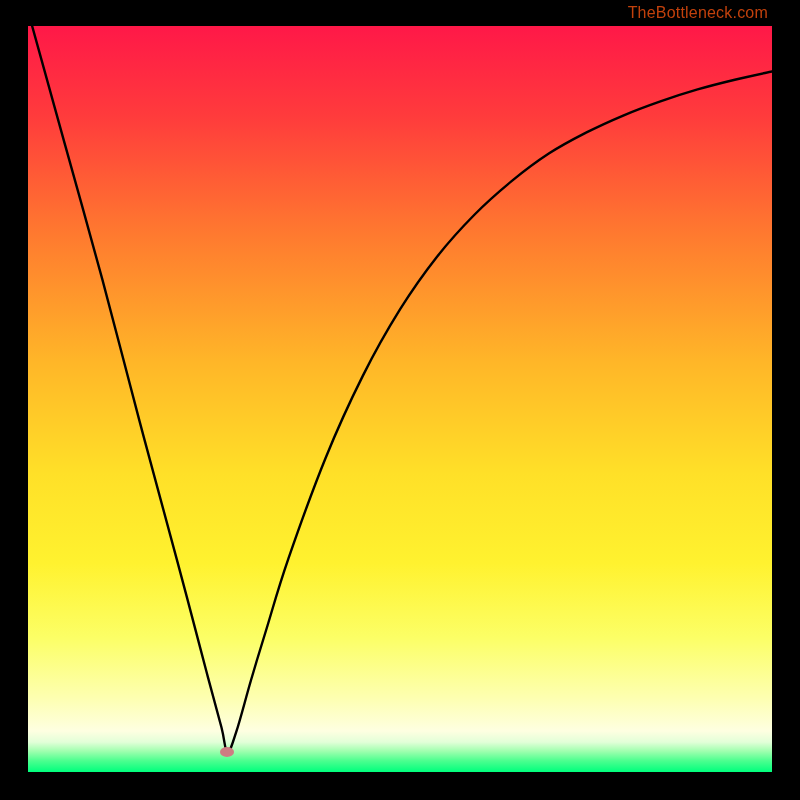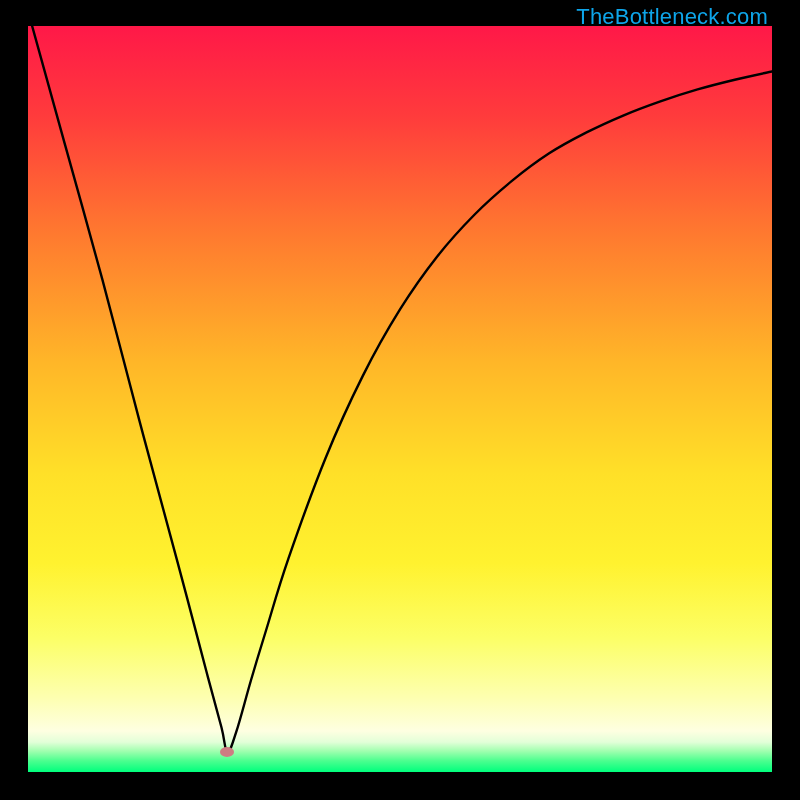--- a/index.html
+++ b/index.html
@@ -23,22 +23,22 @@
     position: absolute;
     left: 0;
     top: 0;
     width: 100%;
     height: 100%;
   }
   .watermark {
     position: absolute;
     top: 4px;
     right: 32px;
-    color: #0ea5e9;
-    font-size: 22px;
+    color: #c2410c;
+    font-size: 16px;
     font-weight: 500;
     letter-spacing: 0.2px;
   }
   svg.curve {
     position: absolute;
     left: 0;
     top: 0;
     width: 100%;
     height: 100%;
   }

